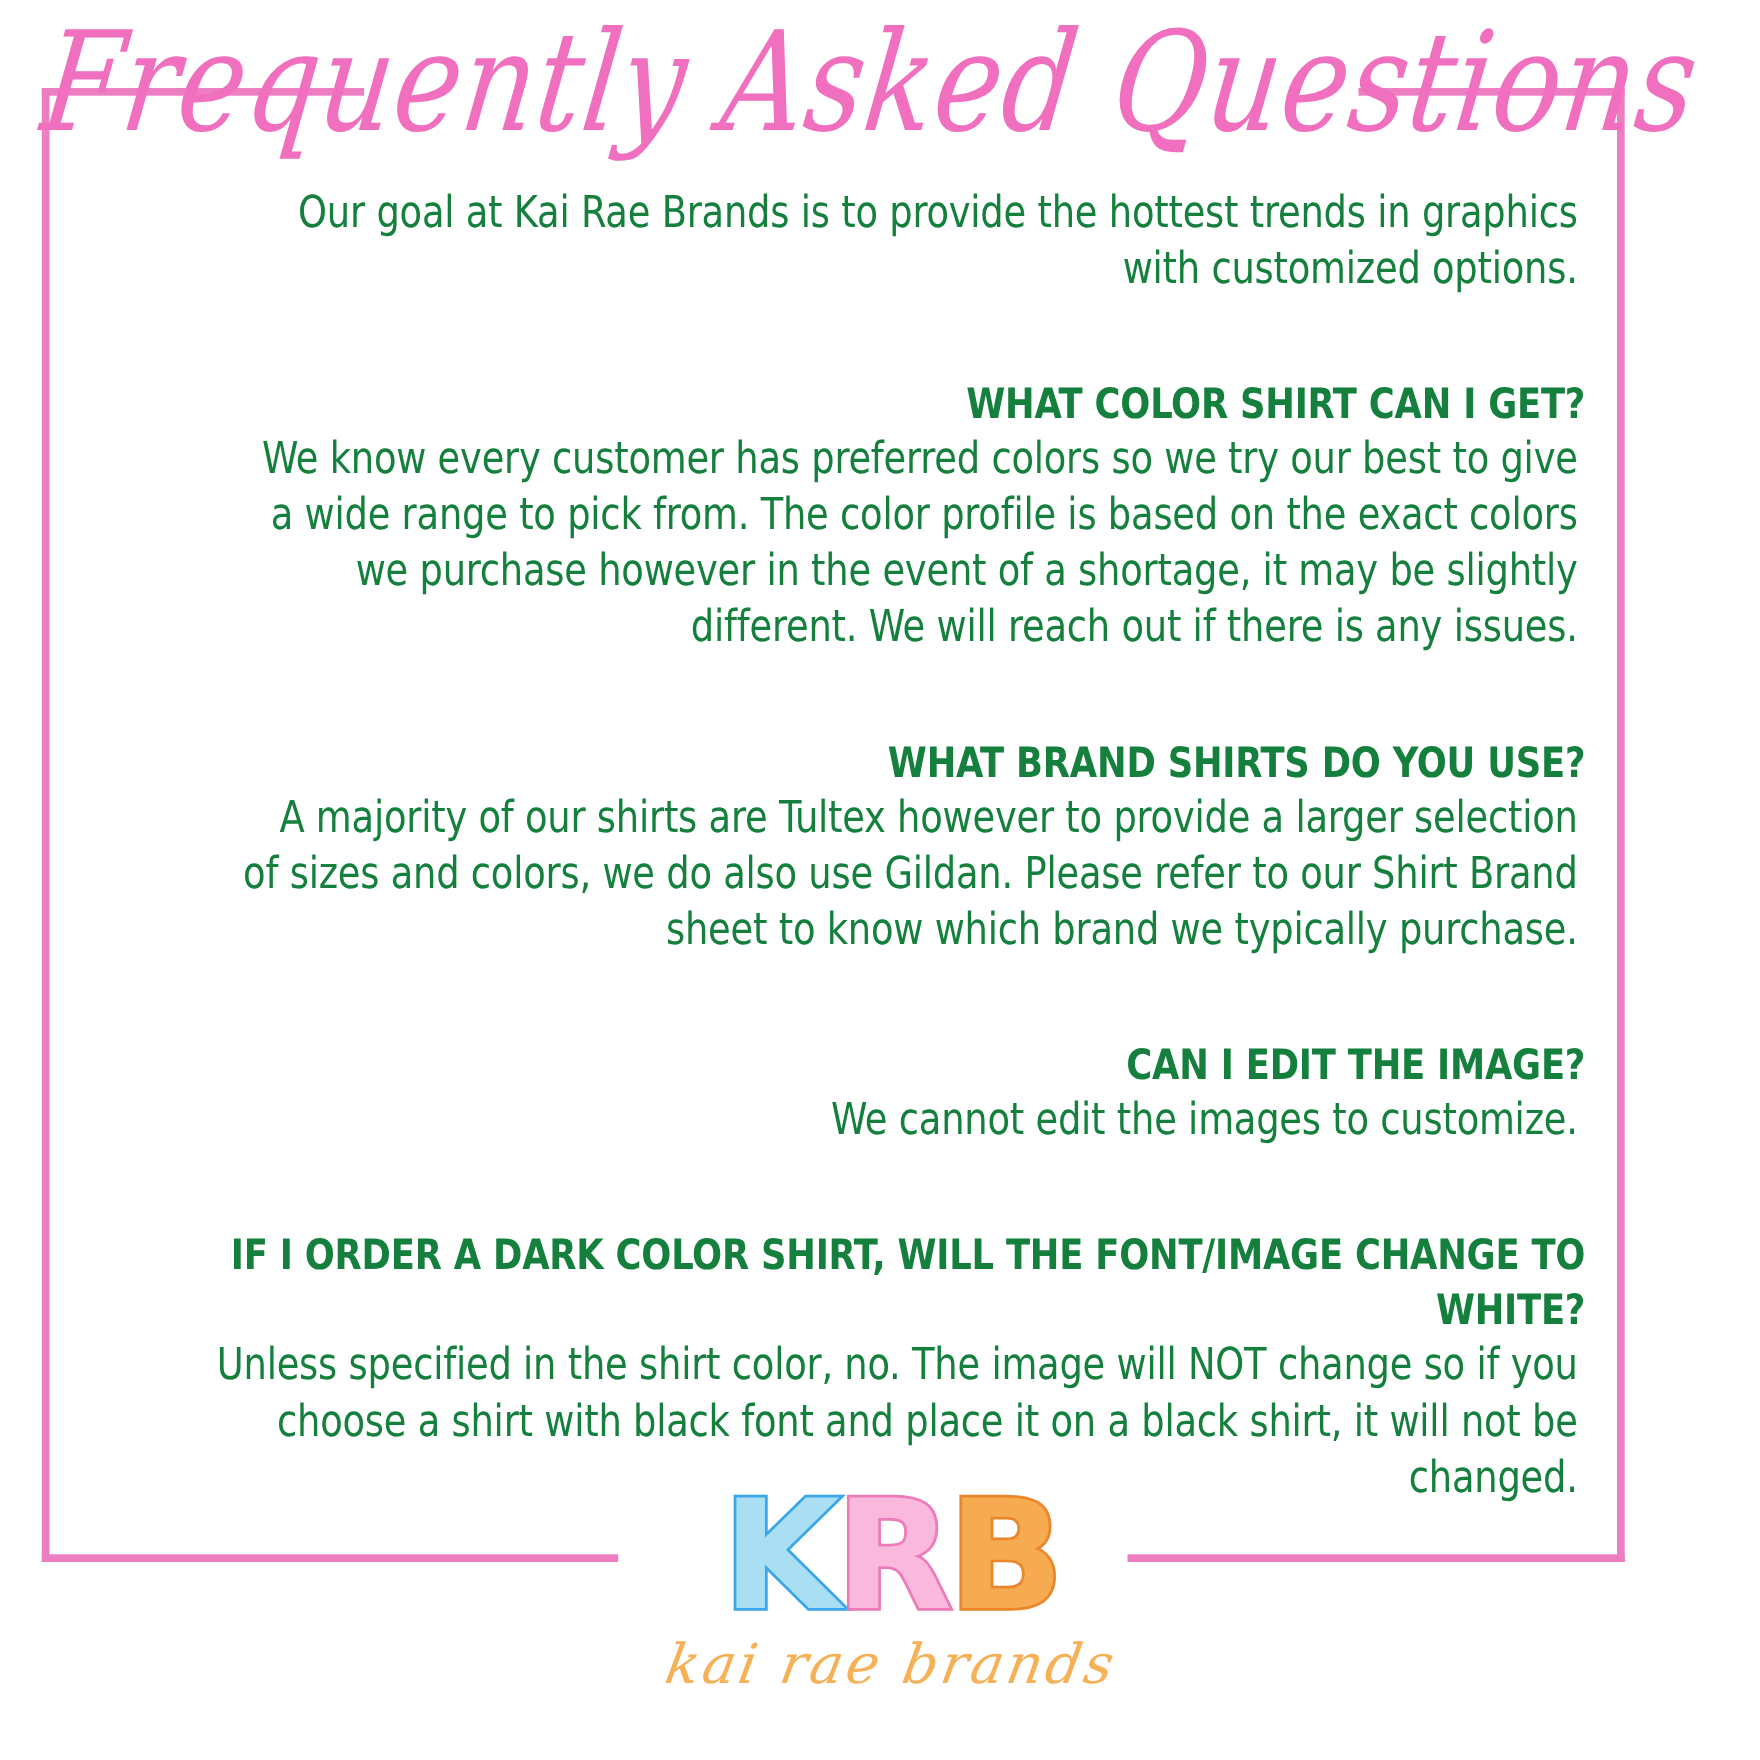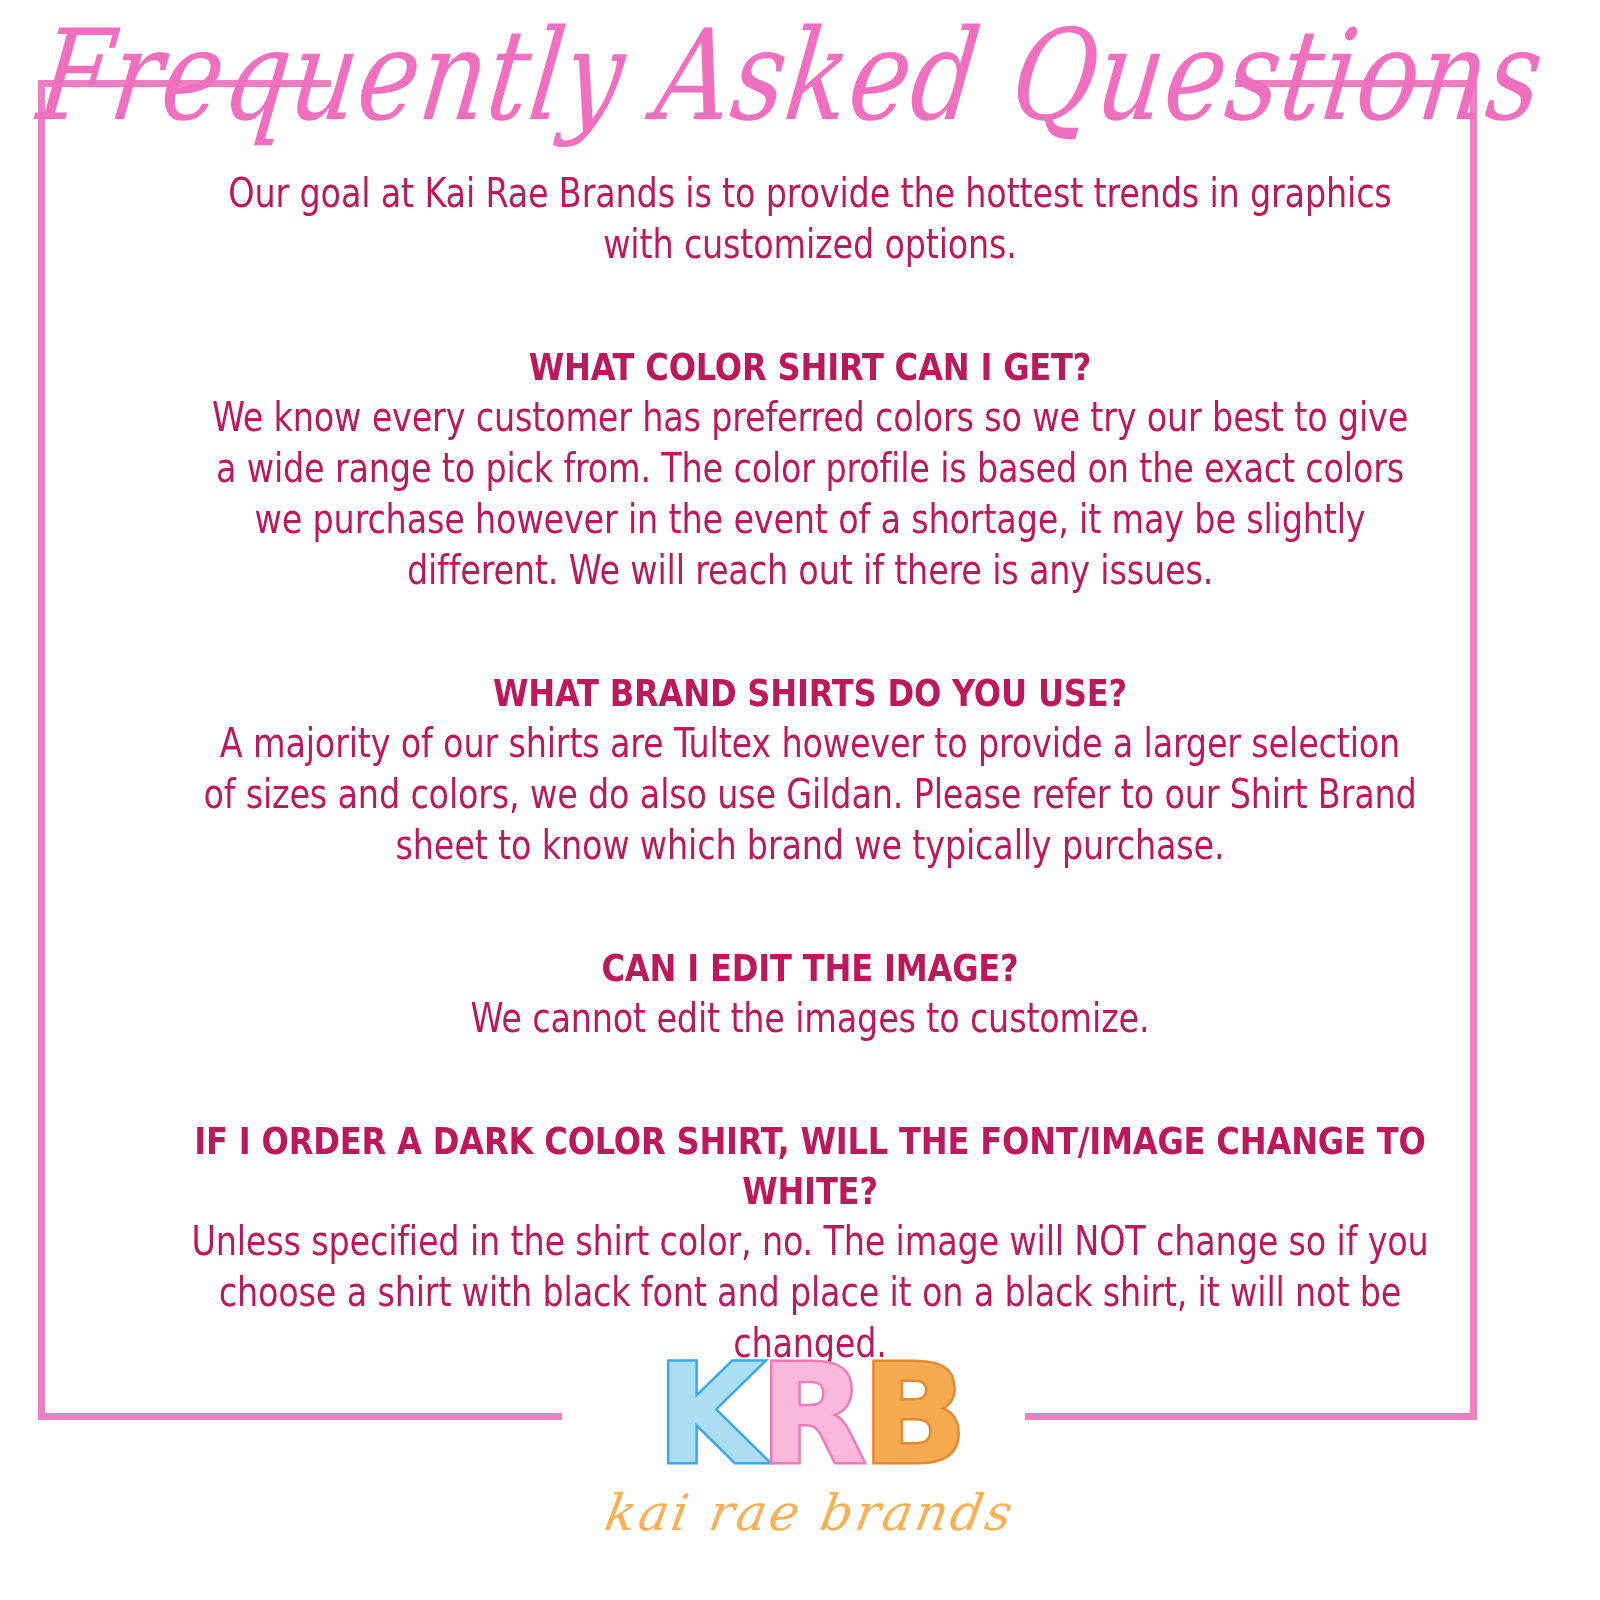--- a/index.html
+++ b/index.html
@@ -42,25 +42,25 @@
     letter-spacing: 1px;
     line-height: 1.12;
     transform: skewX(-7deg) scaleY(1.22);
     transform-origin: center top;
     white-space: nowrap;
   }
 
   
   #content {
     position: absolute;
-    left: 128px;
+    left: 118px;
     top: 168px;
     width: 1364px;
-    text-align: center;
-    color: #be185d;
+    text-align: right;
+    color: #15803d;
   }
   .para {
     font-family: "DejaVu Sans Condensed", "Liberation Sans Narrow", "Liberation Sans", sans-serif;
     font-size: 40px;
     line-height: 51px;
     font-weight: 400;
     letter-spacing: -0.2px;
     margin: 0;
     transform: scaleX(0.93);
   }

